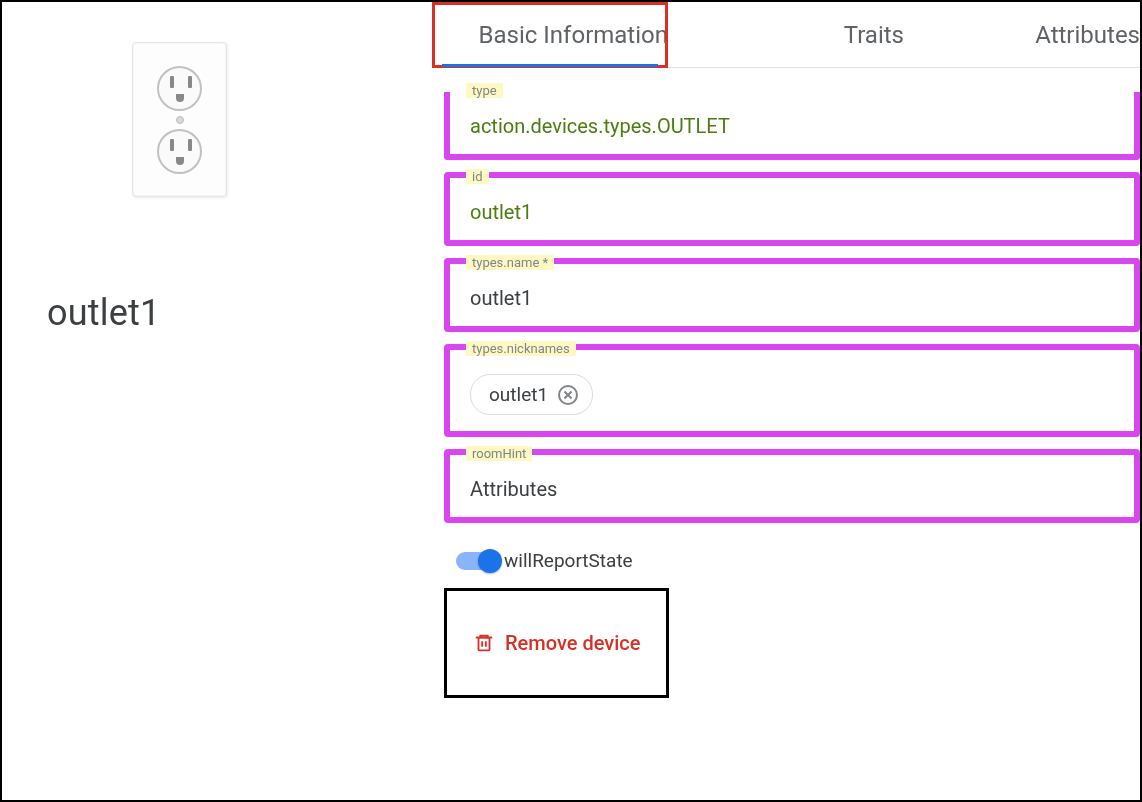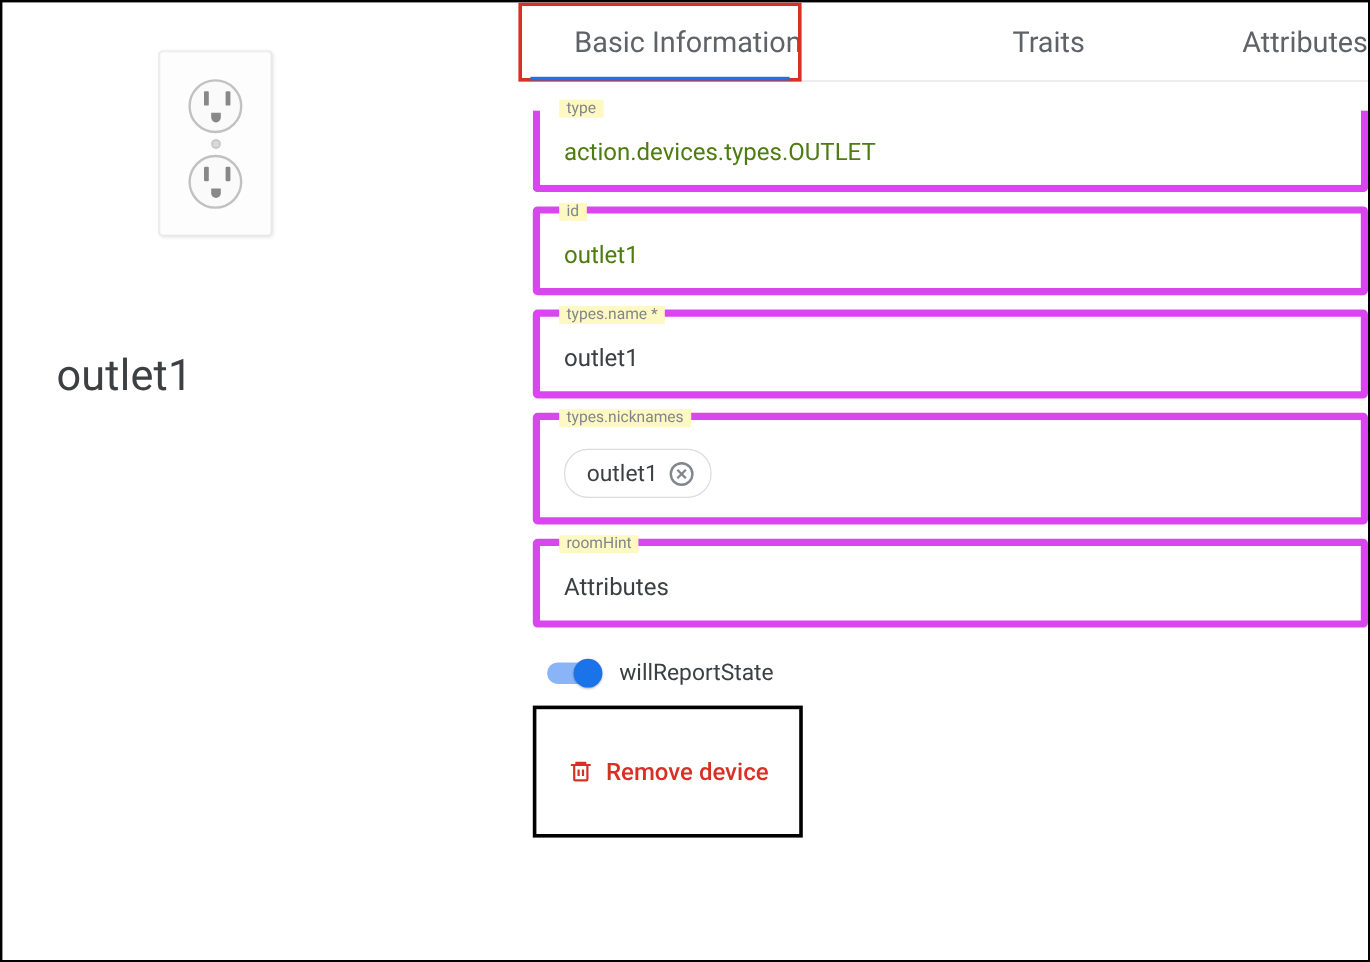--- a/index.html
+++ b/index.html
@@ -143,21 +143,21 @@
       position:relative;
       display:inline-block;
     }
     .chip-x::before, .chip-x::after {
       content:""; position:absolute; top:50%; left:50%;
       width:10px; height:2px; background:#80868b;
     }
     .chip-x::before { transform:translate(-50%,-50%) rotate(45deg); }
     .chip-x::after  { transform:translate(-50%,-50%) rotate(-45deg); }
     .toggle-row {
-      display:flex; align-items:center; gap:16px;
+      display:flex; align-items:center; gap:4px;
       margin: 24px 0 8px 12px;
     }
     .toggle {
       width:44px; height:18px; background:#8ab4f8; border-radius:10px;
       position:relative;
     }
     .toggle-knob {
       width:24px; height:24px; border-radius:50%;
       background:#1a73e8;
       position:absolute; top:-3px; right:-2px;

